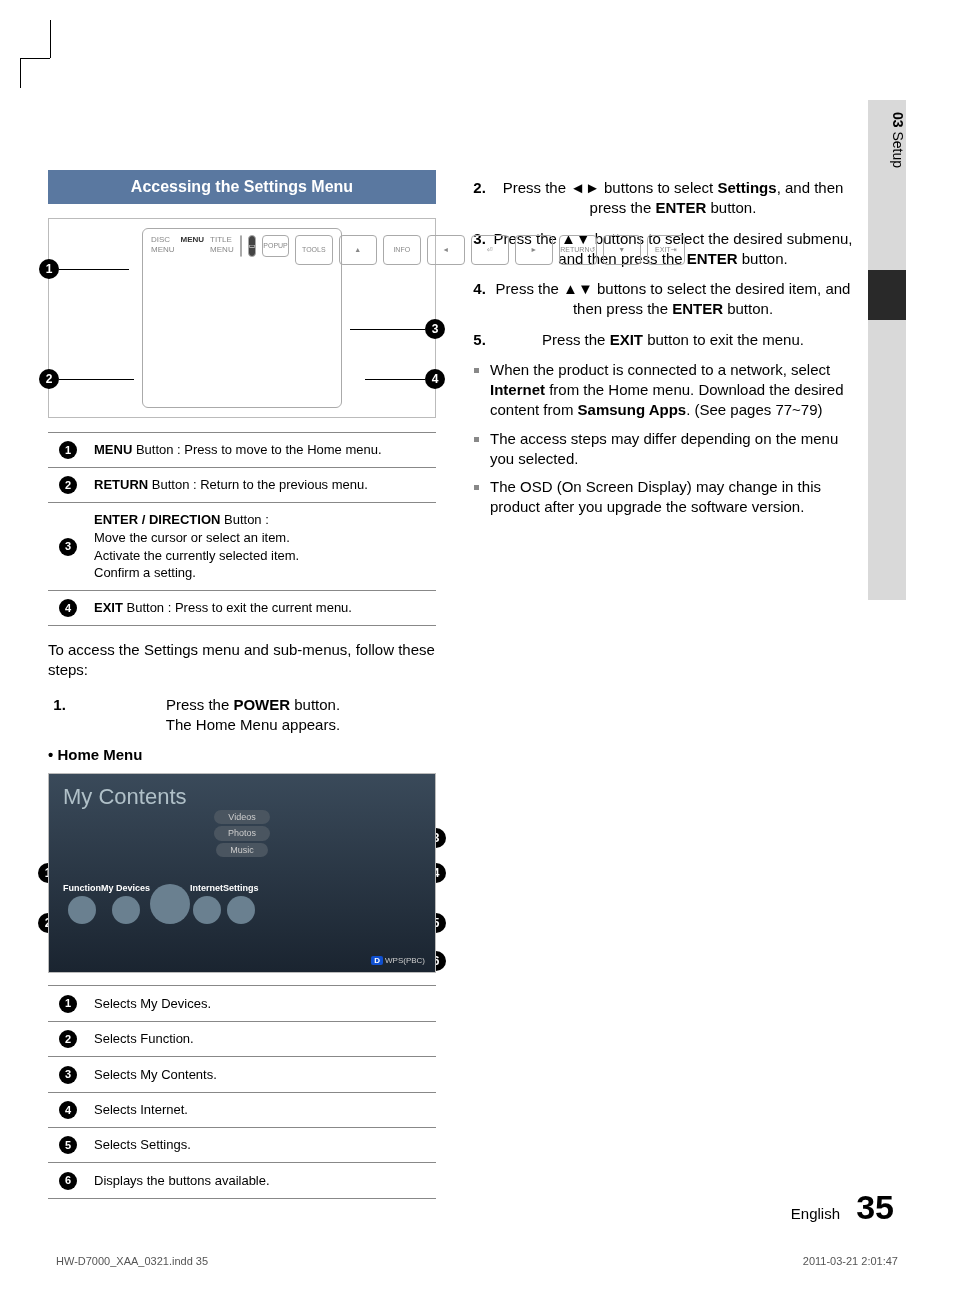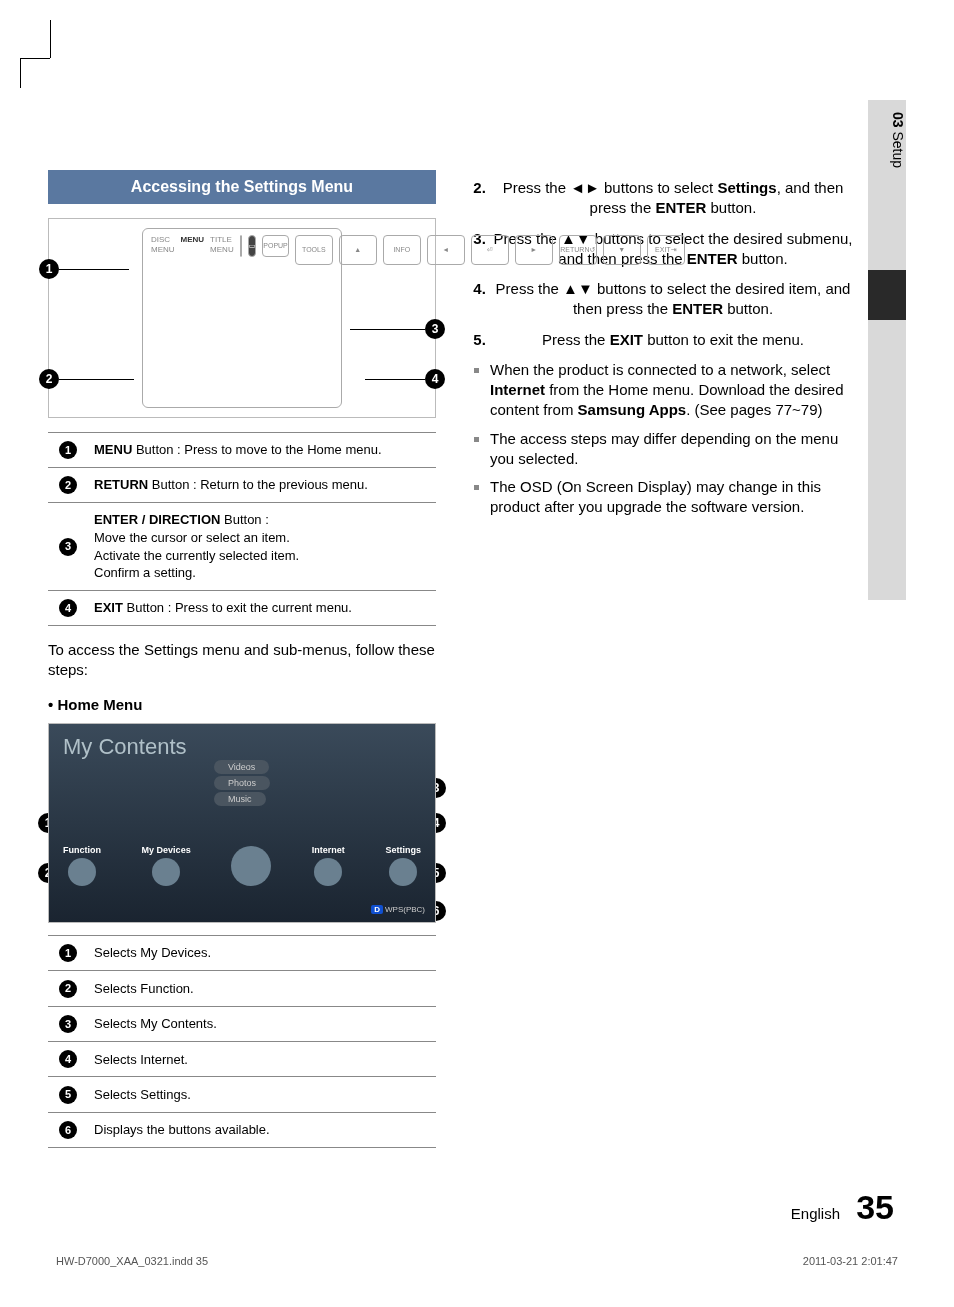--- a/index.html
+++ b/index.html
@@ -178,37 +178,36 @@
     font-size: 22px;
     color: #b0c0c8;
     font-weight: 300;
   }
   .home-tabs {
     position: absolute;
     top: 36px;
     left: 50%;
     transform: translateX(-50%);
     font-size: 9px;
-    text-align: left;
+    text-align: center;
     color: #ccc;
   }
   .home-tabs div {
     background: #4a5560;
     border-radius: 8px;
     padding: 1px 14px;
     margin-bottom: 2px;
     display: inline-block;
   }
   .home-icons {
     position: absolute;
-    bottom: 36px;
+    bottom: 48px;
     left: 14px;
     right: 14px;
     display: flex;
-    justify-content: space-between;
     font-size: 9px;
     font-weight: bold;
     align-items: flex-end;
   }
   .home-icons div { text-align: center; }
   .home-icon-shape {
     width: 28px;
     height: 28px;
     margin: 2px auto 0;
     background: #6a8090;
@@ -332,20 +331,26 @@
         </tr>
         <tr>
           <td><span class="num-circle">4</span></td>
           <td><span class="bold">EXIT</span><span> Button : Press to exit the current menu.</span></td>
         </tr>
       </tbody>
         </table>
 
       <p class="intro">To access the Settings menu and sub-menus, follow these steps:</p>
 
+      <ol class="steps">
+        <li>
+          <span>Press the </span><span class="bold">POWER</span><span style="white-space:pre-line"> button.
+The Home Menu appears.</span>
+        </li>
+      </ol>
 
       <div class="sub-menu-label">• Home Menu</div>
 
       <div style="position:relative;">
         <div class="callout" style="left:-10px; top:90px">1</div>
         <div class="callout" style="left:-10px; top:140px">2</div>
         <div class="callout" style="right:-10px; top:55px">3</div>
         <div class="callout" style="right:-10px; top:90px">4</div>
         <div class="callout" style="right:-10px; top:140px">5</div>
         <div class="callout" style="right:-10px; top:178px">6</div>

